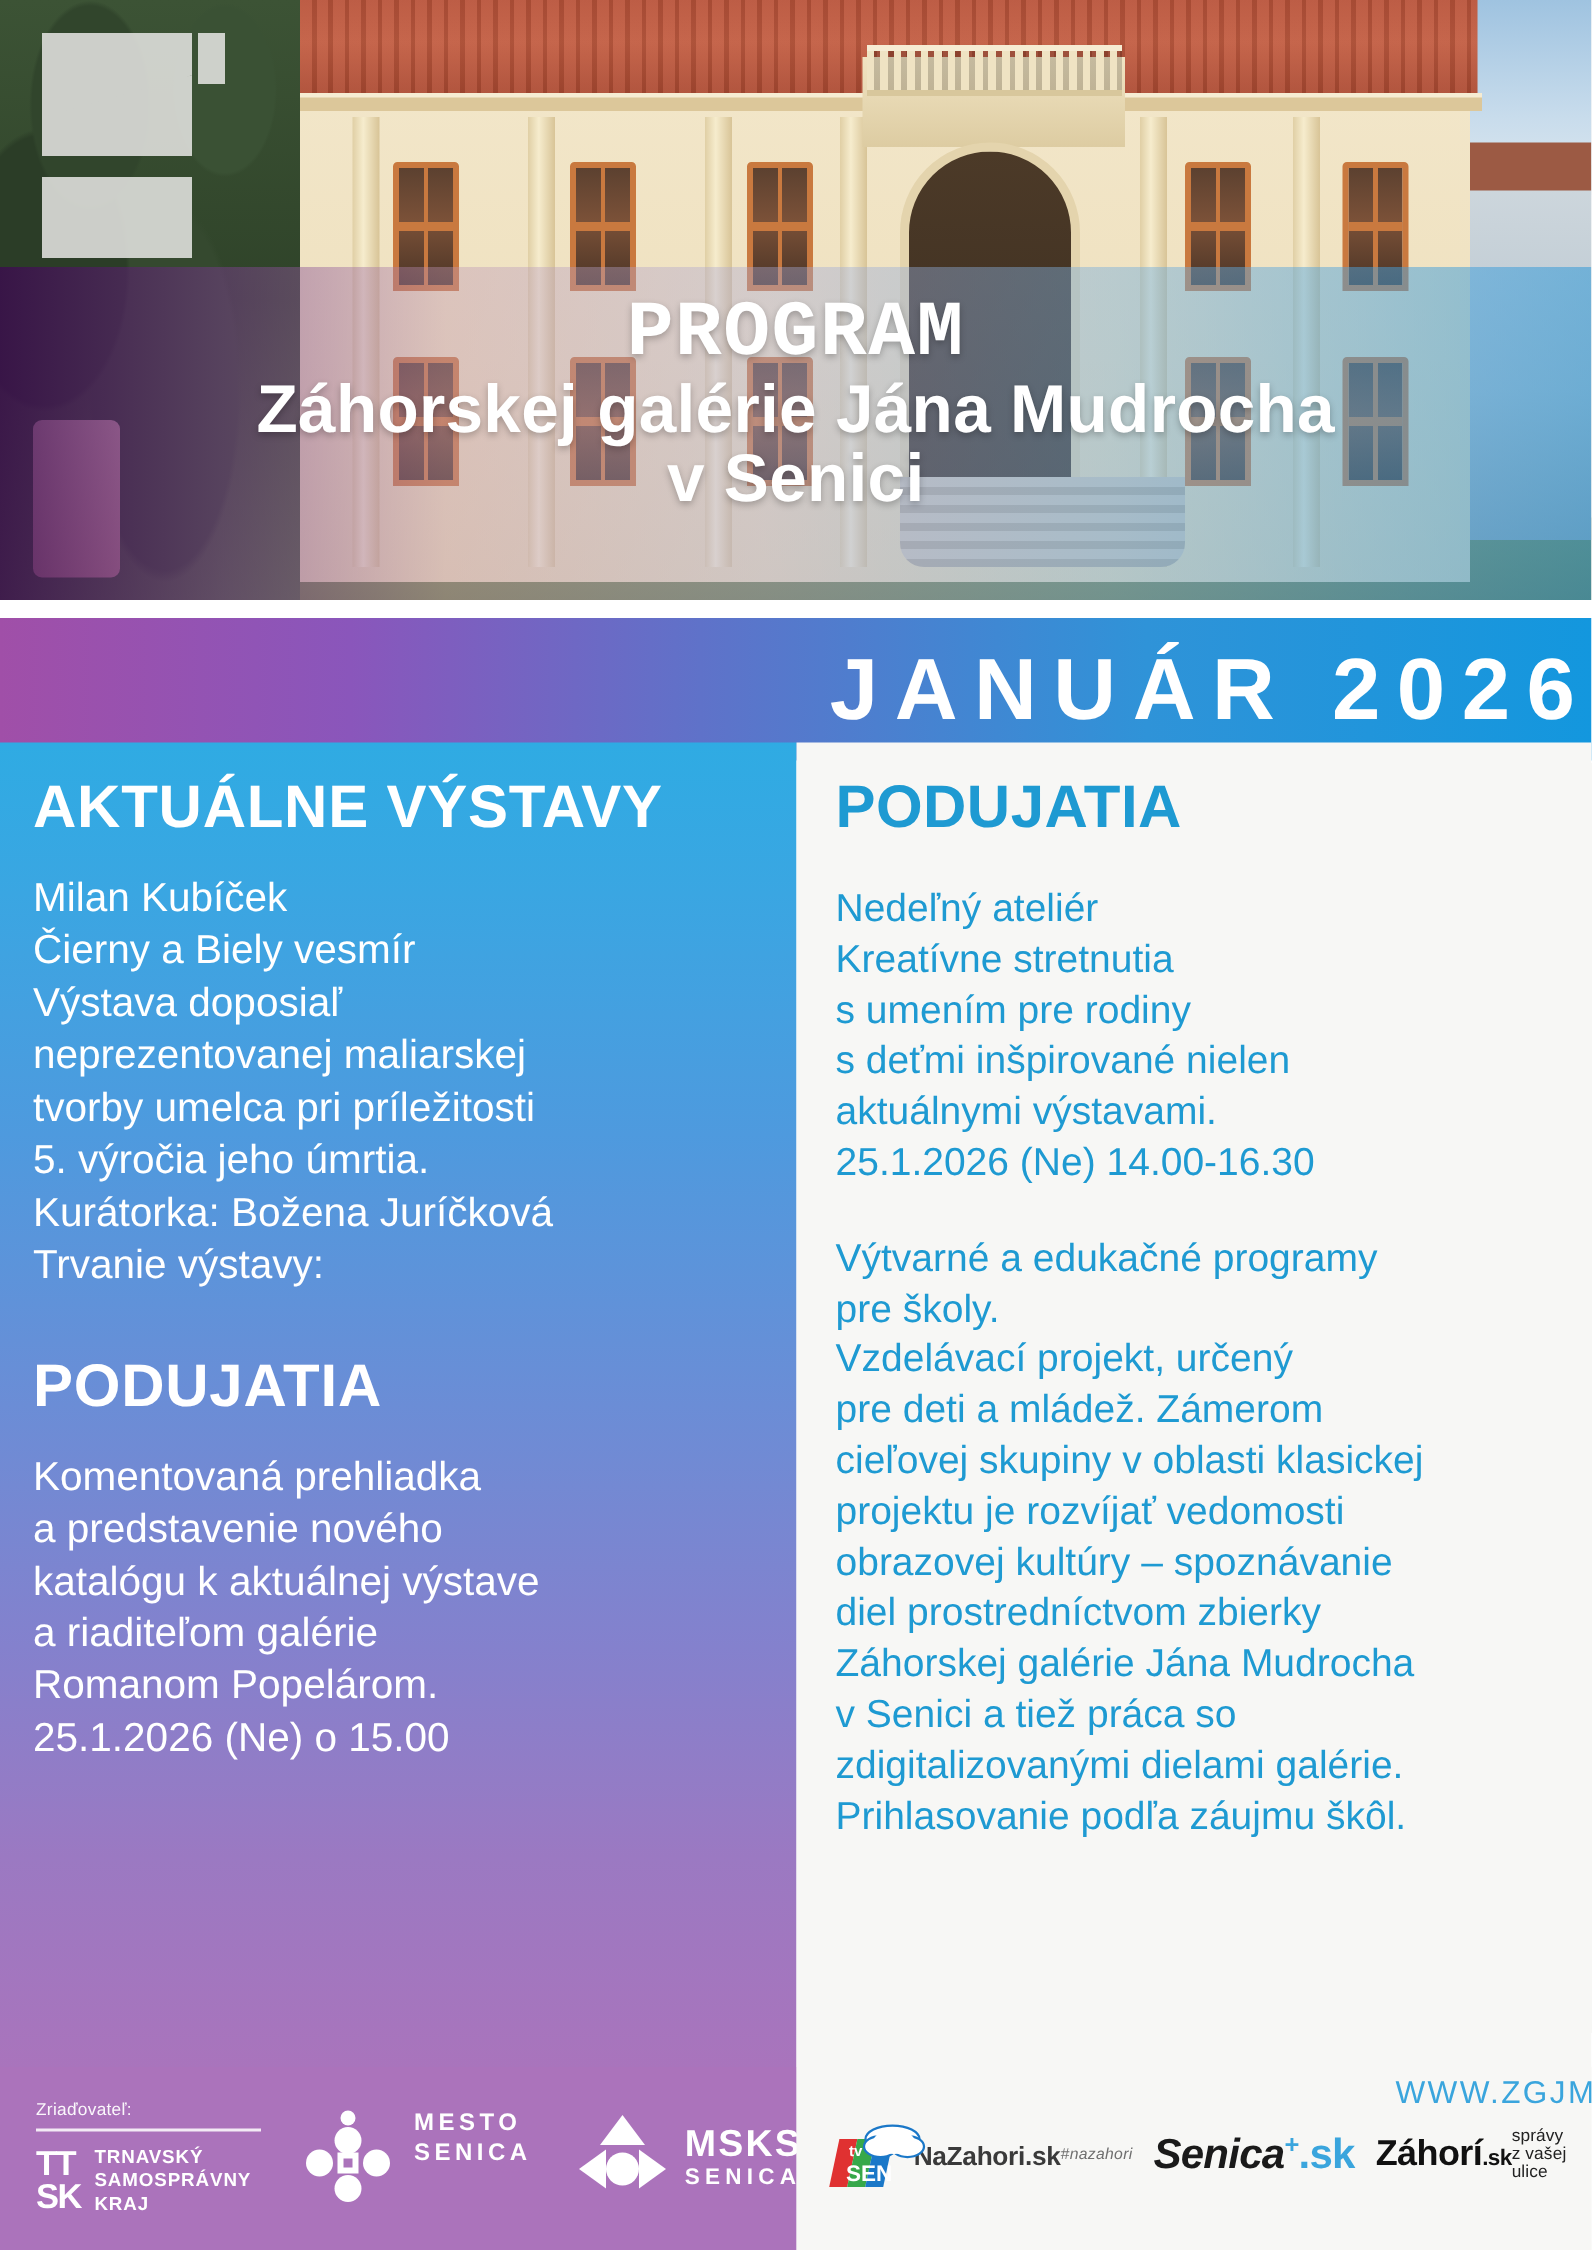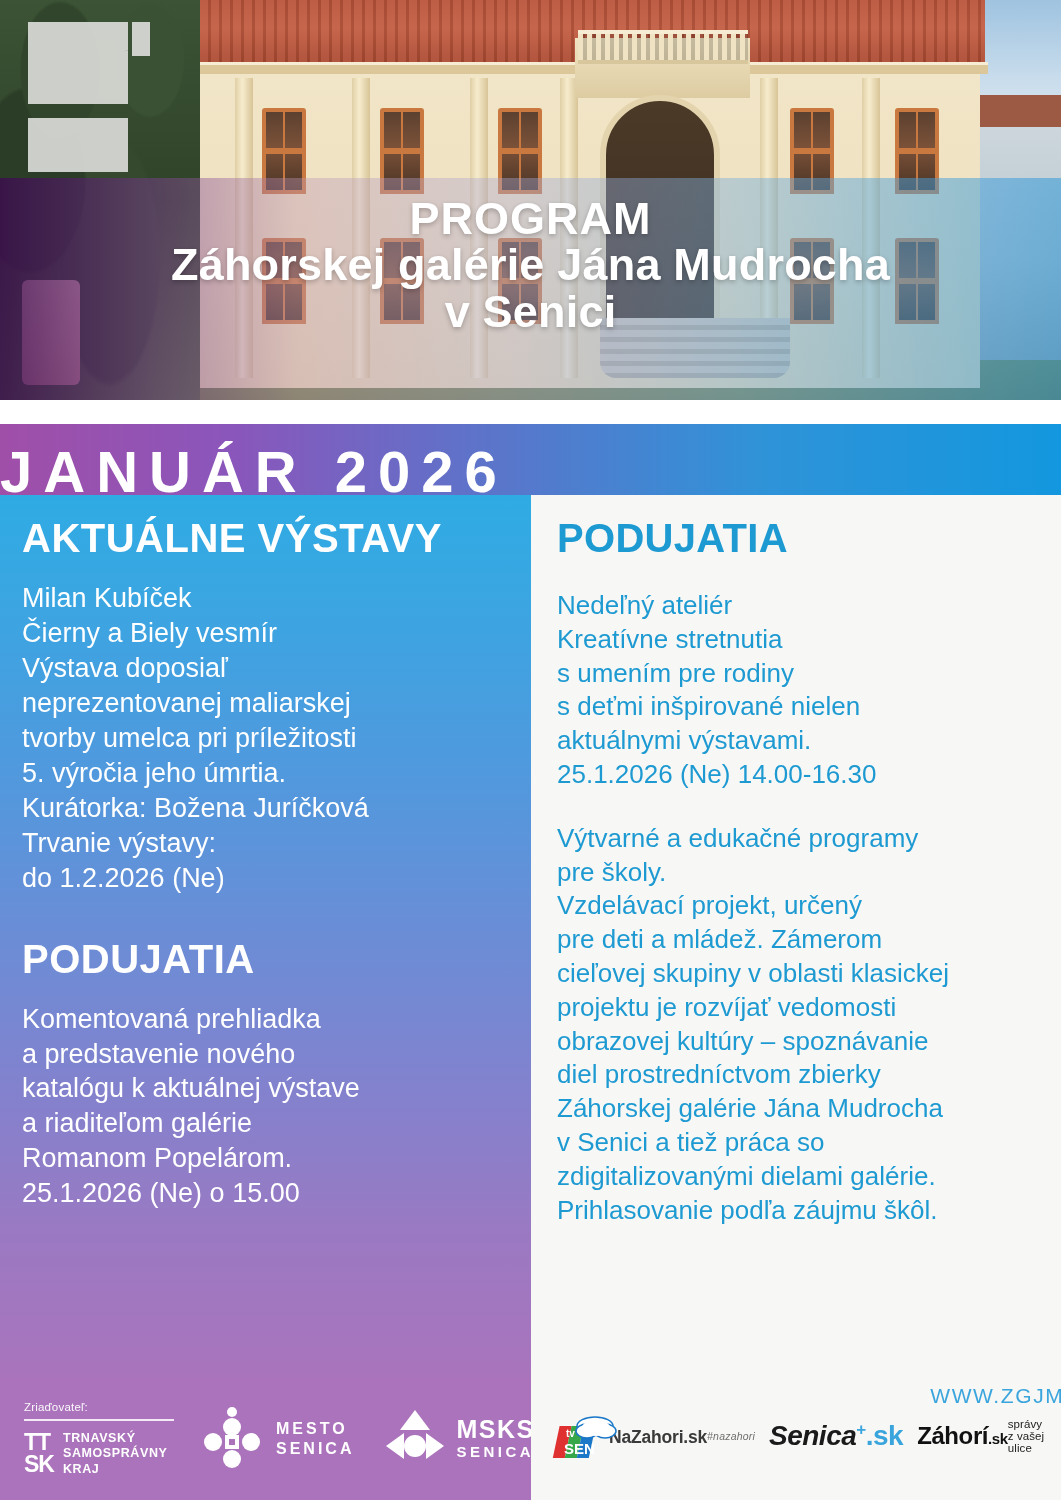--- a/index.html
+++ b/index.html
@@ -163,33 +163,33 @@
     position: absolute;
     left: 0; top: 196px;
     width: 1061px;
     text-align: center;
     color: #ffffff;
     font-weight: 700;
     line-height: 1.03;
     letter-spacing: .2px;
     text-shadow: 0 2px 5px rgba(0,0,0,.25);
   }
-  .hero-title .l1 { font-size: 45px; letter-spacing: 1px; }
+  .hero-title .l1 { font-size: 52px; letter-spacing: 1px; font-family: Liberation Mono, monospace; }
   .hero-title .l2 { font-size: 45px; }
   .hero-title .l3 { font-size: 45px; }
 
   
   .month-banner {
     position: absolute;
-    left: 0; top: 424px;
+    left: 0; top: 412px;
     width: 1061px; height: 95px;
     background: linear-gradient(90deg,#a04fa8 0%, #8a56bb 22%, #5f72c9 44%, #2f93d8 72%, #1397de 100%);
     display: flex;
     align-items: center;
-    justify-content: flex-start;
+    justify-content: flex-end;
   }
   .month-banner .txt {
     color: #ffffff;
     font-size: 58px;
     font-weight: 700;
     letter-spacing: 11px;
   }
 
   
   .cols {
@@ -267,21 +267,21 @@
   }
   .zriad-rule {
     height: 2px; background: #ffffff; opacity:.85; margin-bottom: 10px; width: 150px;
   }
   .ttsk-row { display:flex; align-items:center; gap:9px; }
   .ttsk-mark {
     color:#fff; font-weight:700; font-size:23px; line-height:.95; letter-spacing:-1px;
   }
   .ttsk-txt { color:#fff; font-size:12.5px; font-weight:700; line-height:1.25; letter-spacing:.6px; }
 
-  .logo-mesto { display:flex; align-items:center; gap:16px; }
+  .logo-mesto { display:flex; align-items:flex-start; gap:16px; }
   .mesto-txt { color:#fff; font-weight:700; font-size:16px; letter-spacing:3px; line-height:1.28; }
   .logo-msks { display:flex; align-items:center; gap:10px; }
   .msks-txt1 { color:#fff; font-weight:700; font-size:25px; letter-spacing:1.5px; line-height:1; }
   .msks-txt2 { color:#fff; font-weight:700; font-size:15px; letter-spacing:3.5px; line-height:1.3; }
 
   .footer-right {
     position: absolute;
     left: 531px; top: 1378px;
     width: 598px; height: 122px;
     background: #f7f7f5;
@@ -388,21 +388,20 @@
 
       <div class="blk blk-left">
         <div class="b-line">Milan Kubíček</div>
         <div class="b-line">Čierny a Biely vesmír</div>
         <div>Výstava doposiaľ</div>
         <div>neprezentovanej maliarskej</div>
         <div>tvorby umelca pri príležitosti</div>
         <div>5. výročia jeho úmrtia.</div>
         <div>Kurátorka: Božena Juríčková</div>
         <div class="b-line">Trvanie výstavy:</div>
-        <div class="b-line">do 1.2.2026 (Ne)</div>
       </div>
 
       <div class="gap-l"></div>
 
       <div class="sec-head-white">PODUJATIA</div>
 
       <div class="blk blk-left">
         <div class="b-line">Komentovaná prehliadka</div>
         <div class="b-line">a predstavenie nového</div>
         <div class="b-line">katalógu k aktuálnej výstave</div>

